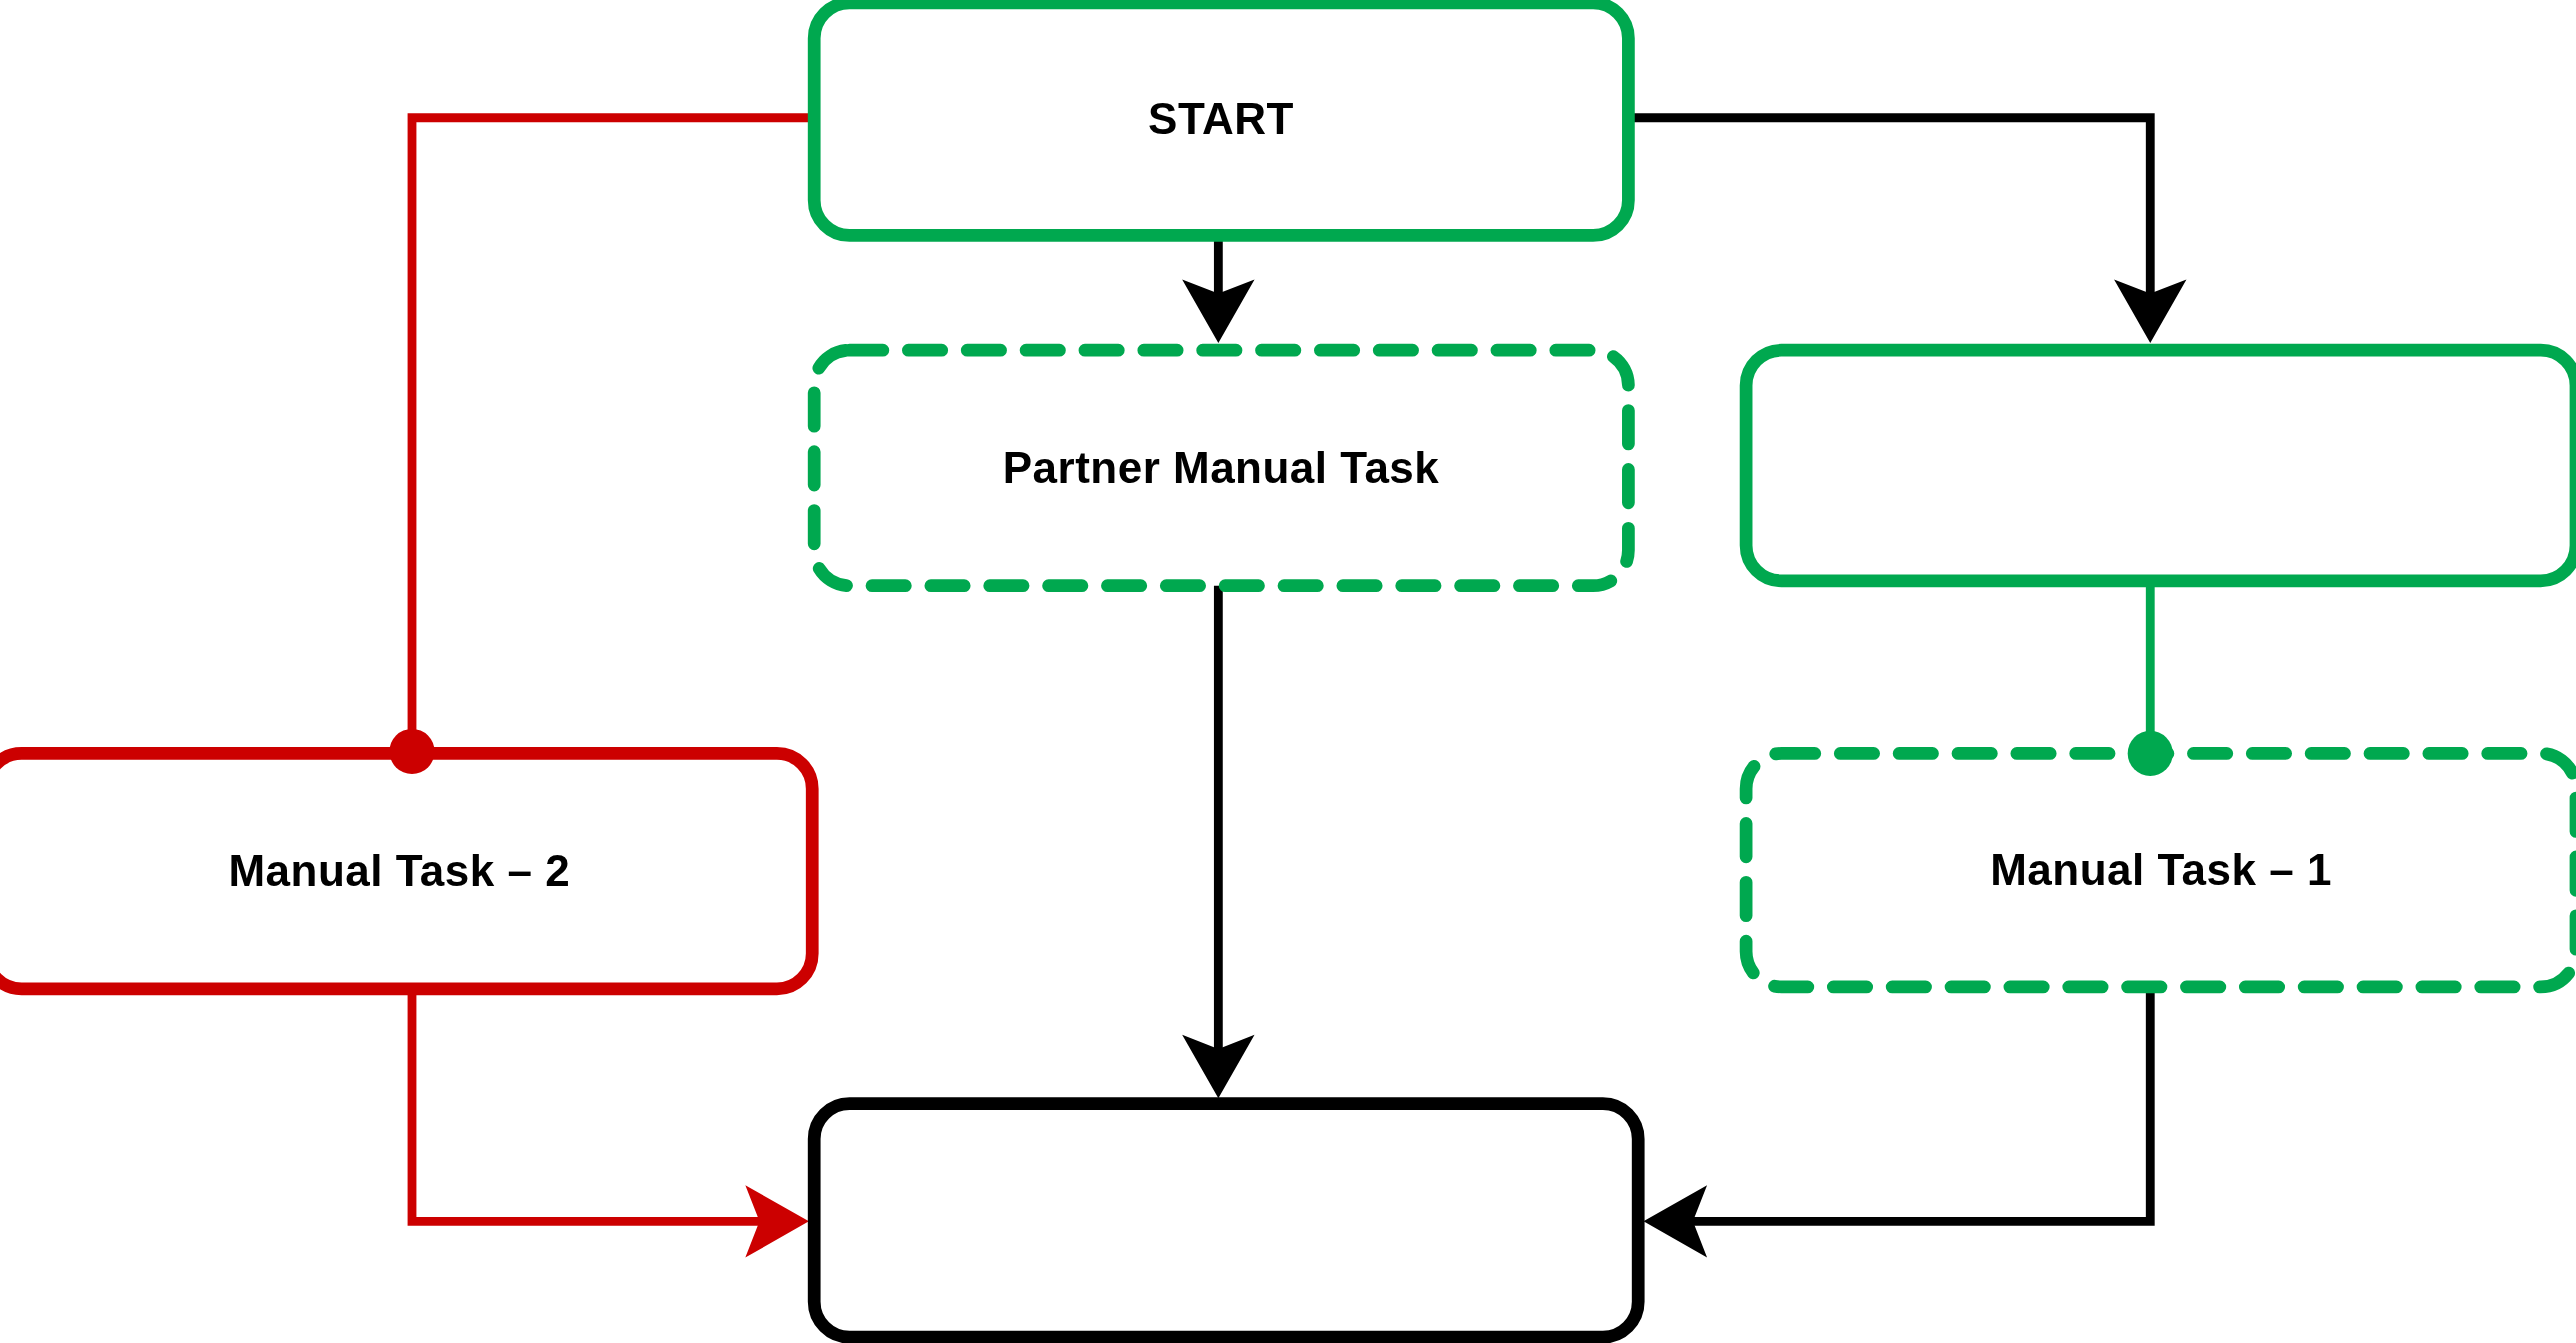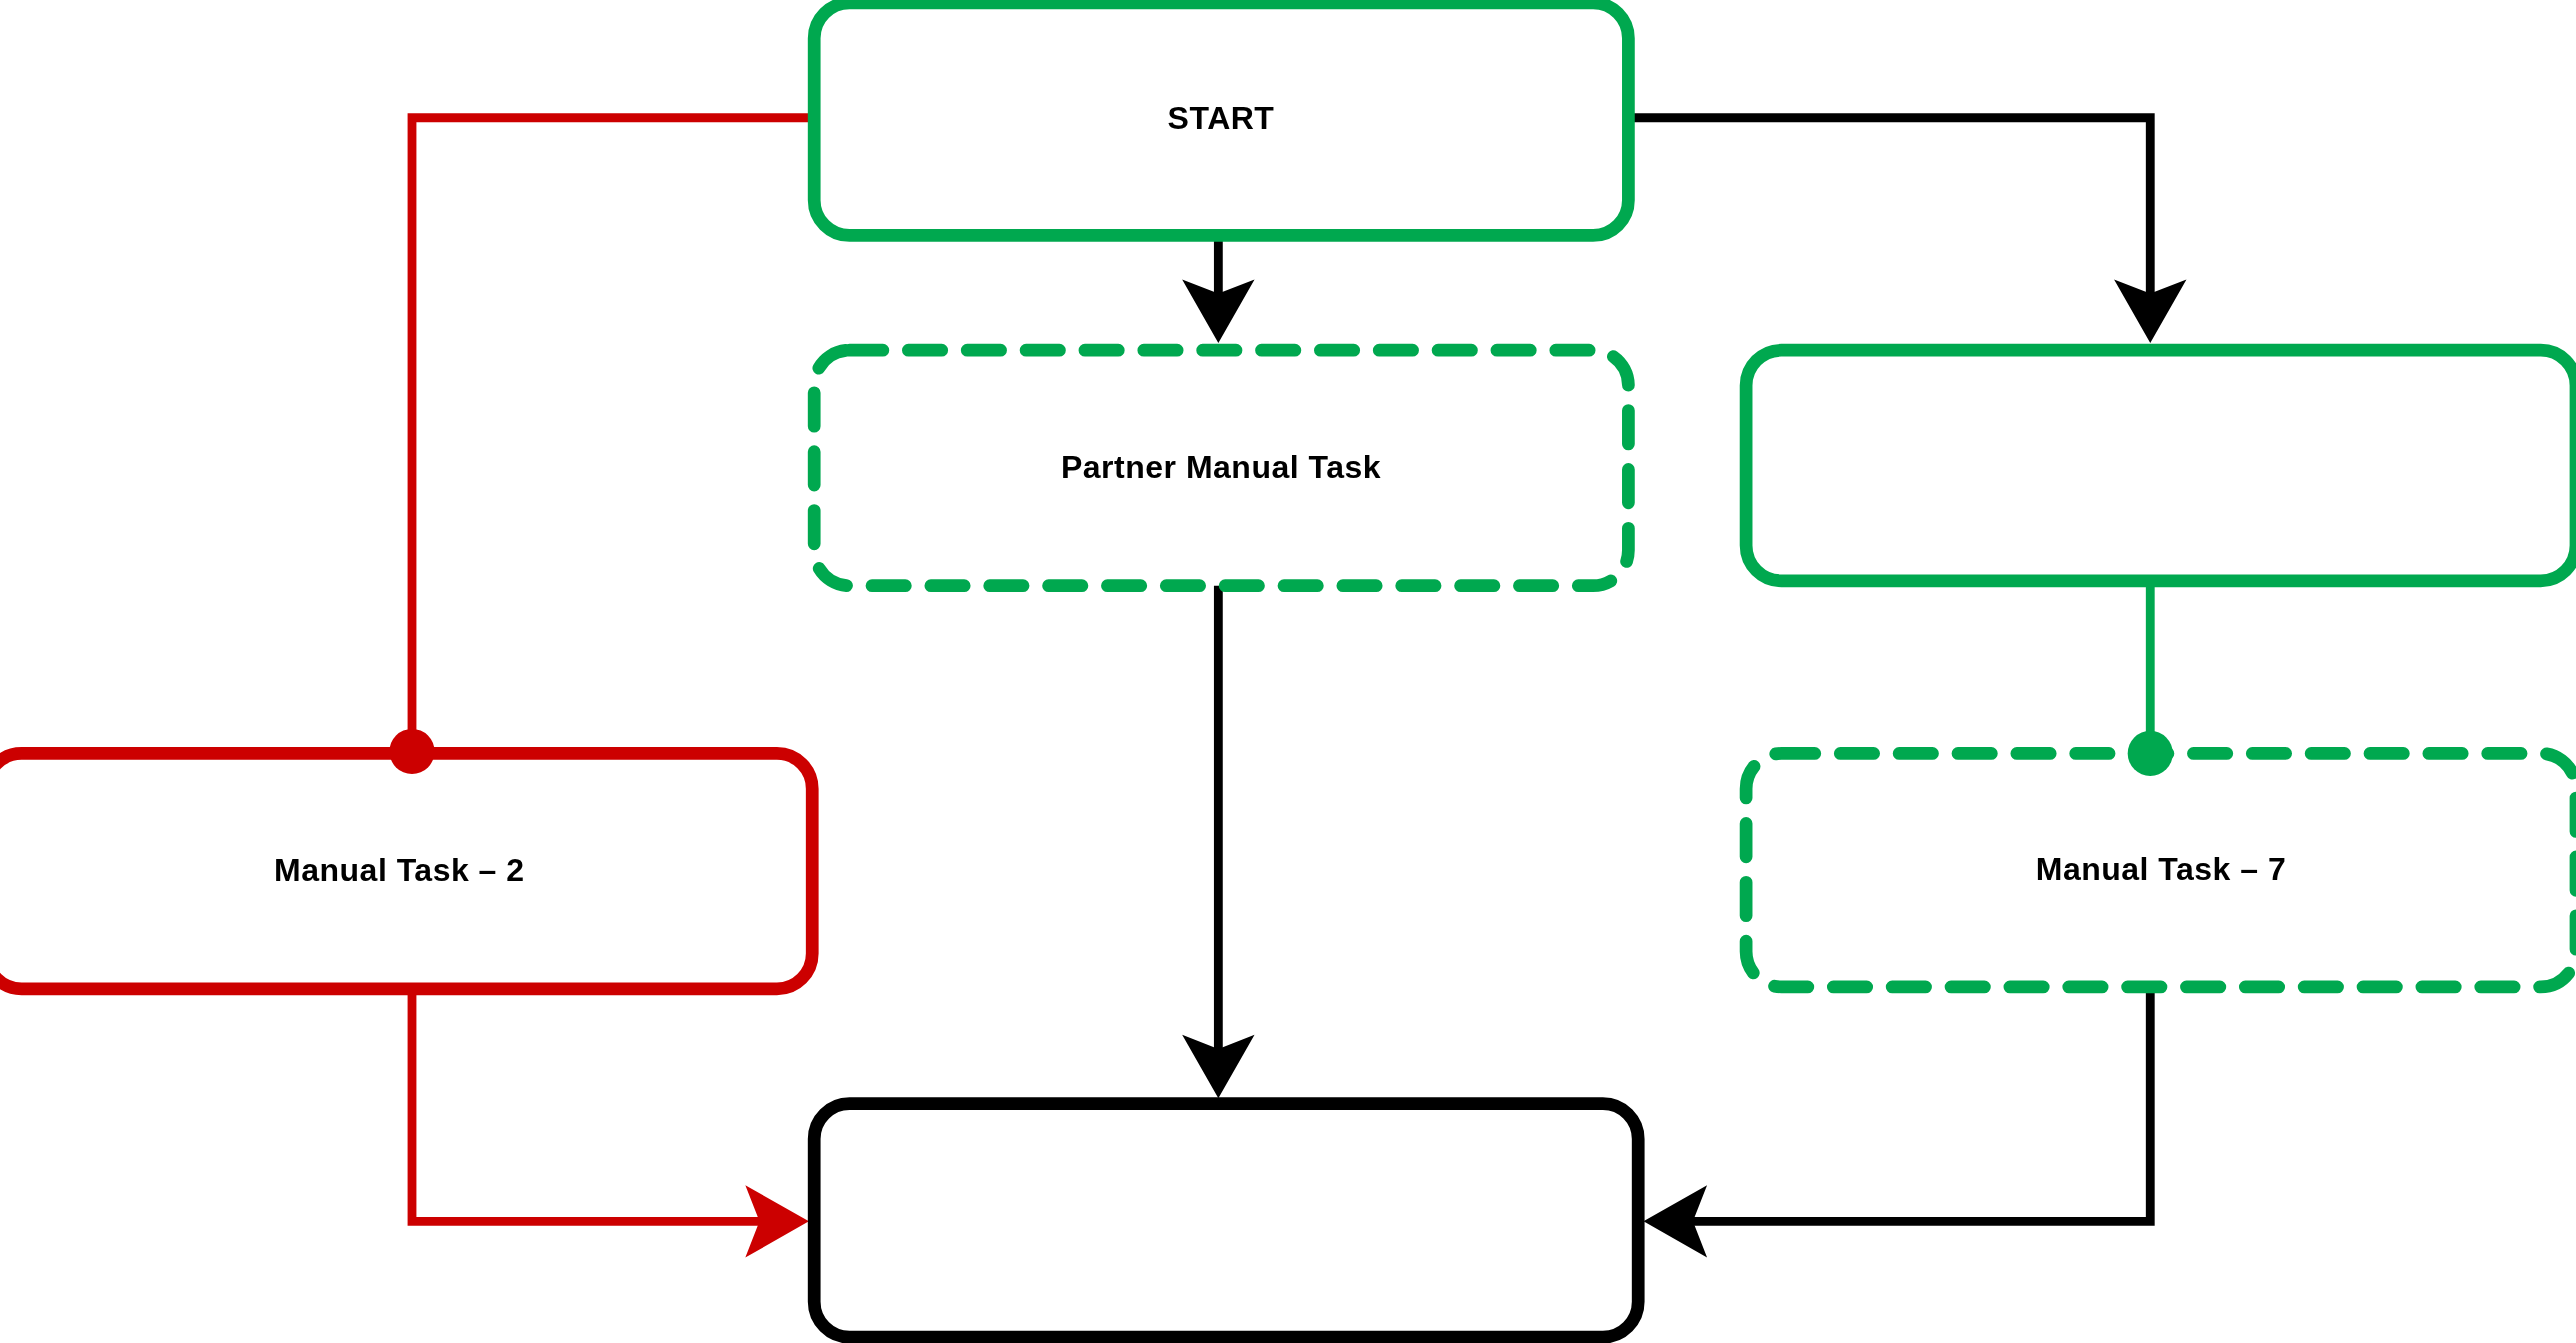--- a/index.html
+++ b/index.html
@@ -22,21 +22,21 @@
     width: 2576px;
     height: 1344px;
   }
   .node-label {
     position: absolute;
     display: flex;
     align-items: center;
     justify-content: center;
     font-family: "Liberation Sans", sans-serif;
     font-weight: bold;
-    font-size: 32px;
+    font-size: 44px;
     color: #000000;
     letter-spacing: 0.5px;
     white-space: nowrap;
     pointer-events: none;
     user-select: none;
   }
 </style>
 </head>
 <body>
 
@@ -82,19 +82,19 @@
     <circle cx="420" cy="766" r="23" fill="#CC0000"></circle>
     <circle cx="2192" cy="768" r="23" fill="#00A84F"></circle>
 
   </svg>
 
   <div class="node-label" style="left:814px; top:2.9px; width:814px; height:232px;">START</div>
 
   <div class="node-label" style="left:814px; top:350px; width:814px; height:235px;">Partner Manual Task</div>
 
 
-  <div class="node-label" style="left:1746px; top:753px; width:830px; height:233px;">Manual Task – 7</div>
+  <div class="node-label" style="left:1746px; top:753px; width:830px; height:233px;">Manual Task – 1</div>
 
   <div class="node-label" style="left:-13.7px; top:753px; width:826px; height:235px;">Manual Task – 2</div>
 
 
 </div>
 
 
 </body></html>

